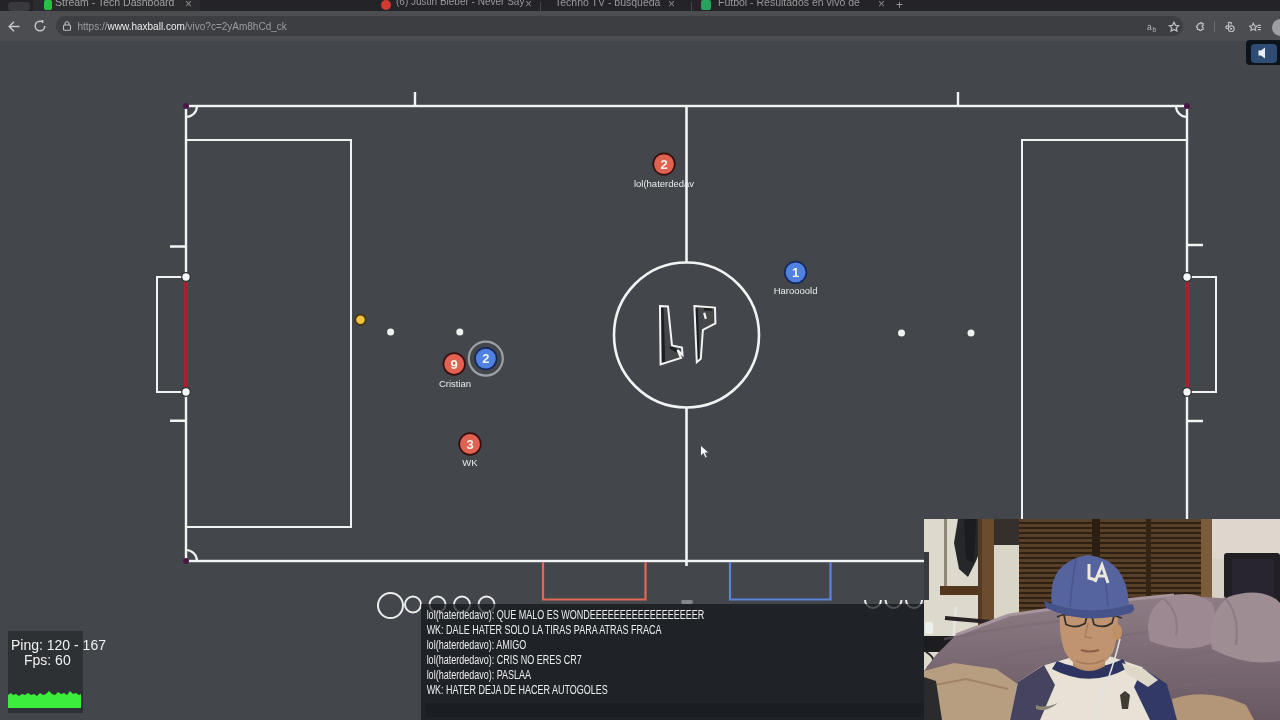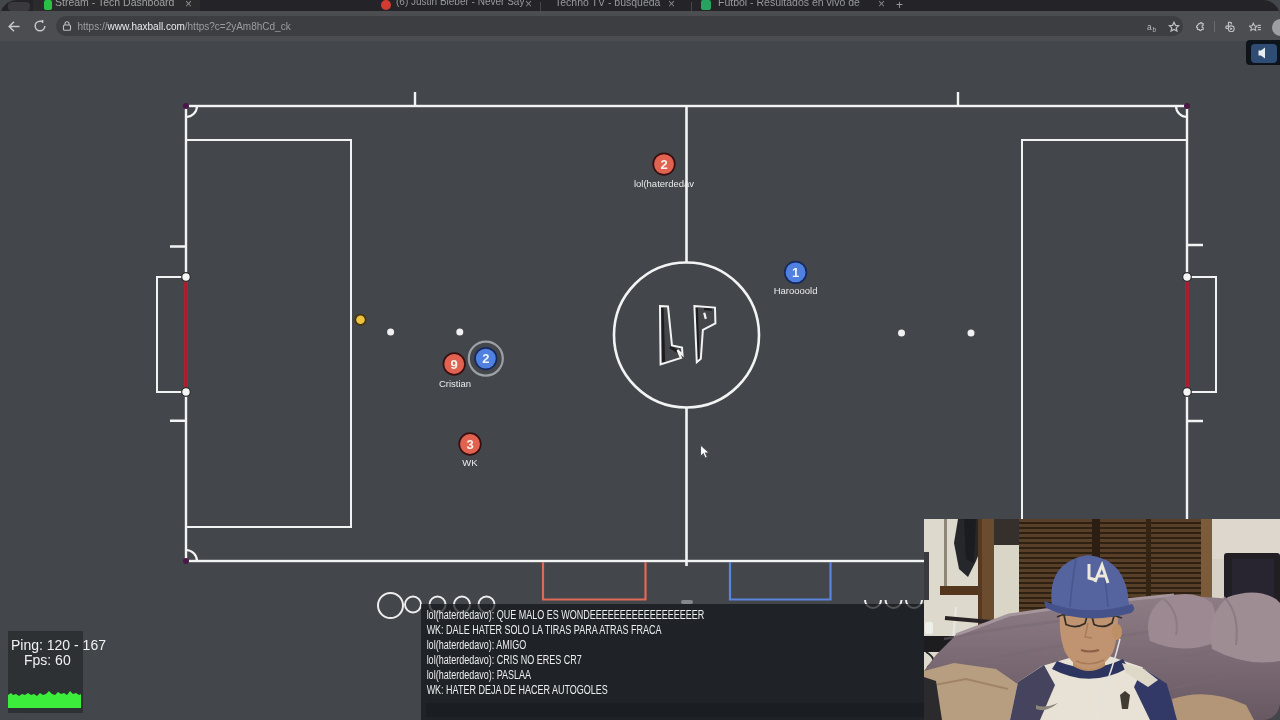--- a/index.html
+++ b/index.html
@@ -1,18 +1,18 @@
 <!DOCTYPE html>
 <html><head>
 <meta charset="utf-8">
 <style>
   html,body{margin:0;padding:0;background:#43474b;}
   *{box-sizing:border-box;}
   #page{position:relative;width:1280px;height:720px;overflow:hidden;
-        font-family:"Liberation Sans",sans-serif;background:#43474b;border-radius:17px;}
+        font-family:"Liberation Sans",sans-serif;background:#43474b;}
   .abs{position:absolute;}
 </style>
 </head>
 <body>
 <div id="page">
 
 <div class="abs" style="left:0;top:0;width:1280px;height:11px;background:#242428;overflow:hidden;">
 
   <div class="abs" style="left:8px;top:2px;width:22px;height:9px;background:#3a3a3e;border-radius:4px;"></div>
 
@@ -62,21 +62,21 @@
     <path d="M10.8 6 A4.8 4.8 0 1 1 6 1.2 L8.6 1.2 M8.6 -0.6 L8.6 3" stroke="#c7c8ca" stroke-width="1.5" fill="none"></path>
   </svg>
 
   <div class="abs" style="left:56px;top:5px;width:1127px;height:19.5px;background:#3c3e42;border-radius:10px;"></div>
 
   <svg class="abs" style="left:62px;top:10px;" width="10" height="10" viewBox="0 0 10 10">
     <rect x="1.5" y="4" width="7" height="5.3" rx="1" fill="none" stroke="#bdbec0" stroke-width="1.1"></rect>
     <path d="M3 4 V2.8 A2 2 0 0 1 7 2.8 V4" fill="none" stroke="#bdbec0" stroke-width="1.1"></path>
   </svg>
 
-  <div class="abs" style="left:77.5px;top:9.5px;font-size:10px;color:#9c9da0;white-space:nowrap;"><span>https://</span><span style="color:#e9eaeb;">www.haxball.com</span><span>/https?c=2yAm8hCd_ck</span></div>
+  <div class="abs" style="left:77.5px;top:9.5px;font-size:10px;color:#9c9da0;white-space:nowrap;"><span>https://</span><span style="color:#e9eaeb;">www.haxball.com</span><span>/vivo?c=2yAm8hCd_ck</span></div>
 
   <svg class="abs" style="left:1147px;top:11px;" width="12" height="10" viewBox="0 0 12 10">
     <text x="0" y="7.5" font-size="8.5" fill="#bdbec0" font-family="Liberation Sans">a</text>
     <text x="5.5" y="9.8" font-size="6.5" fill="#bdbec0" font-family="Liberation Sans">b</text>
   </svg>
 
   <svg class="abs" style="left:1168px;top:10px;" width="12" height="12" viewBox="0 0 16 16">
     <path d="M8 1.8 L9.9 5.8 L14.2 6.3 L11 9.2 L11.9 13.5 L8 11.3 L4.1 13.5 L5 9.2 L1.8 6.3 L6.1 5.8 Z" fill="none" stroke="#bdbec0" stroke-width="1.7"></path>
   </svg>
 

